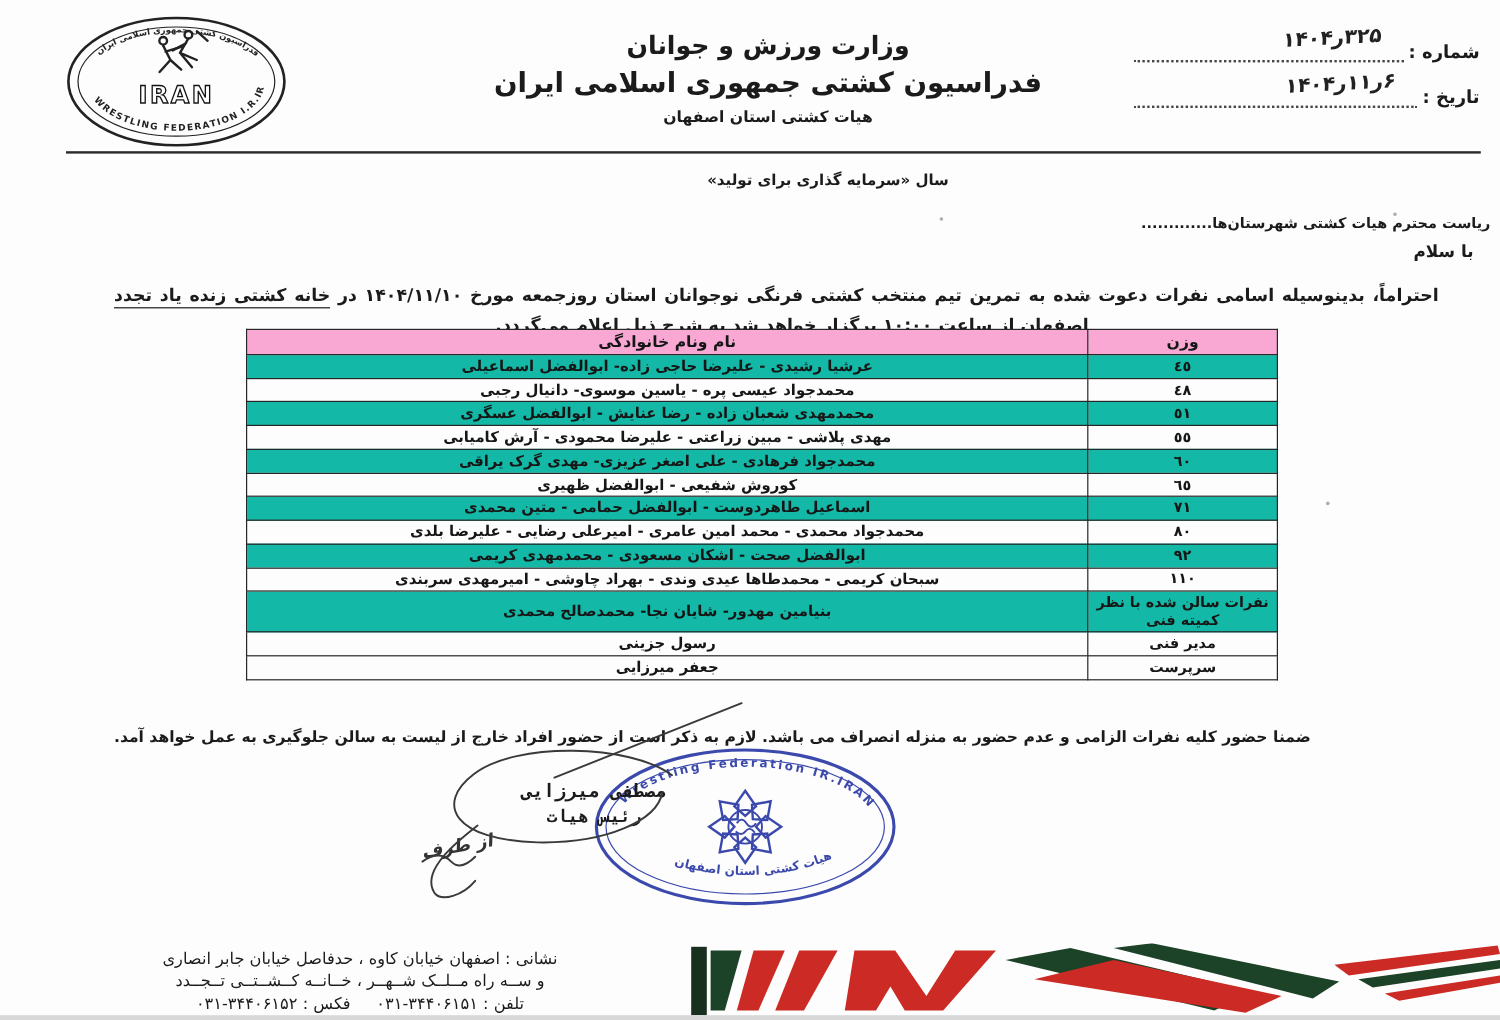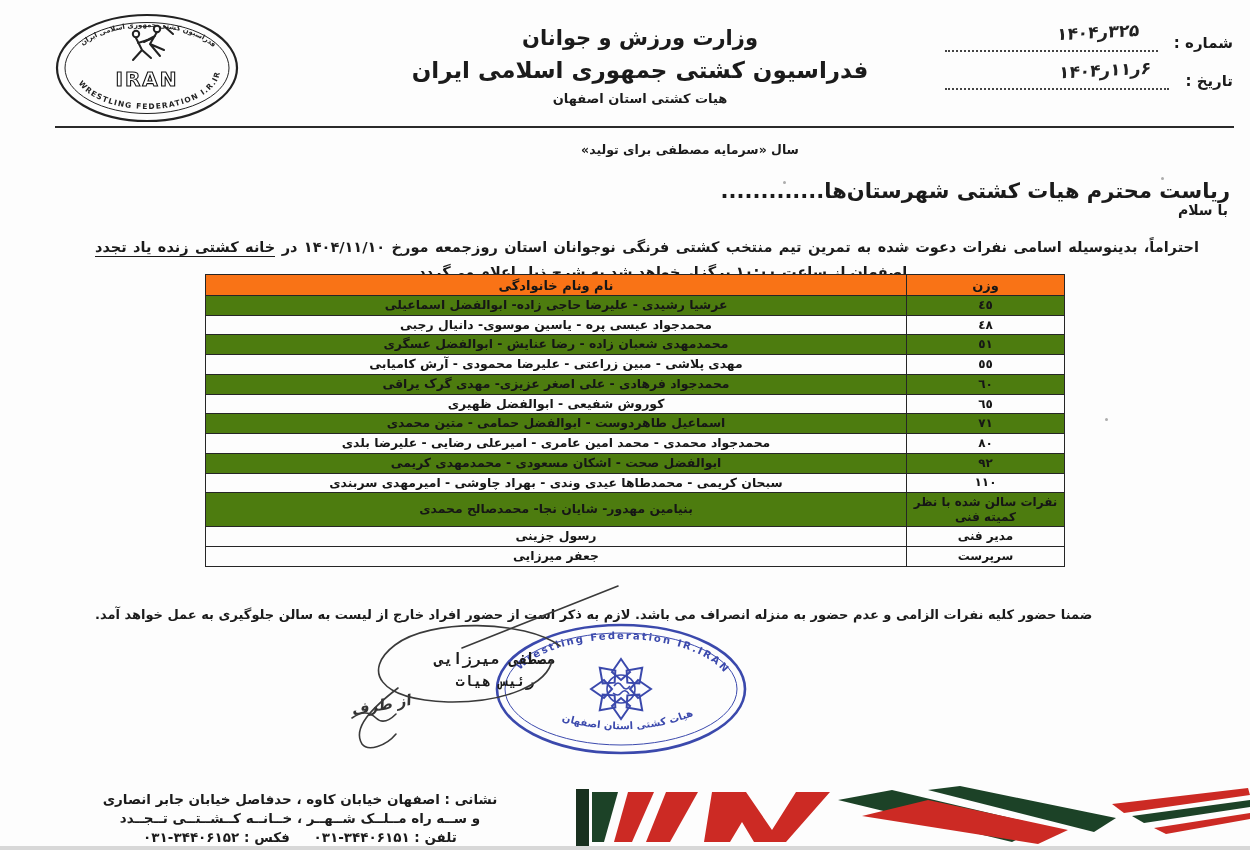--- a/index.html
+++ b/index.html
@@ -8,62 +8,62 @@
   [data-name]{box-sizing:border-box;}
 
   
   .logo{position:absolute;left:52px;top:12px;width:190px;height:112px;}
   .header-center{position:absolute;left:360px;top:26px;width:560px;text-align:center;direction:rtl;}
   .header-center .ministry{font-size:21px;font-weight:bold;}
   .header-center .federation{font-size:23px;font-weight:bold;margin-top:7px;}
   .header-center .board{font-size:13px;font-weight:bold;margin-top:8px;}
   .ref-block{position:absolute;left:945px;top:34px;width:288px;direction:rtl;font-weight:bold;}
   .ref-row{display:flex;align-items:flex-end;margin-bottom:20px;font-size:15px;position:relative;}
-  .ref-row .label{white-space:nowrap;margin-left:16px;}
+  .ref-row .label{white-space:nowrap;margin-left:4px;}
   .ref-row .dots{flex:1;border-bottom:2px dotted #444;height:14px;position:relative;}
   .handwritten{position:absolute;top:-16px;right:18px;font-size:17px;font-weight:bold;
                transform:rotate(-3deg) skewX(-8deg);letter-spacing:2px;color:#222;}
   .top-rule{position:absolute;left:55px;right:16px;top:126px;border-top:2px solid #2a2a2a;}
 
   
   .slogan{position:absolute;left:460px;top:142px;width:460px;text-align:center;direction:rtl;
           font-size:12.5px;font-weight:bold;}
-  .addressee{position:absolute;right:20px;top:179px;direction:rtl;font-size:21px;font-weight:bold;}
+  .addressee{position:absolute;right:8px;top:179px;direction:rtl;font-size:12px;font-weight:bold;}
   .salutation{position:absolute;right:22px;top:202px;direction:rtl;font-size:14px;font-weight:bold;}
   .body-par{position:absolute;right:25px;left:95px;top:220px;direction:rtl;font-size:14.5px;
             font-weight:600;line-height:25px;text-align:justify;text-align-last:center;text-indent:26px;}
   .u{border-bottom:1.6px solid #1b1b1b;padding-bottom:1px;}
 
   
   .roster{position:absolute;top:274px;left:205px;width:860px;border-collapse:collapse;
           direction:rtl;table-layout:fixed;}
   .roster th,.roster td{border:1.3px solid #262626;font-weight:bold;color:#161616;padding:1px 6px;}
-  .roster th{height:21px;font-size:13px;text-align:center;background:#f97316;}
+  .roster th{height:21px;font-size:13px;text-align:center;background:#f9a8d4;}
   .roster td{height:17px;font-size:12.4px;}
   .roster .col-w{width:158px;}
   .roster td.weight-cell{text-align:center;font-size:12px;line-height:1.25;}
   .roster td.name-cell{text-align:center;line-height:1.35;}
   .roster tr.align-right td.name-cell{}
-  .roster tr.shaded td{background:#4d7c0f;}
+  .roster tr.shaded td{background:#14b8a6;}
   .roster tr.tall td{height:34px;}
 
   
   .closing{position:absolute;right:25px;left:95px;top:590px;direction:rtl;font-size:13px;
            font-weight:600;line-height:24px;text-align:justify;text-align-last:left;z-index:2;}
   .sig-block{position:absolute;left:420px;top:650px;width:150px;text-align:center;direction:rtl;
              font-weight:bold;z-index:4;font-family:Liberation Mono, monospace;}
   .sig-name{font-size:15.5px;}
   .sig-title{font-size:14.5px;margin-top:4px;}
   .sig-note{position:absolute;left:352px;top:696px;font-size:15px;font-weight:bold;
             transform:rotate(-10deg) skewX(-12deg);color:#333;z-index:4;direction:rtl;}
   .stamp{position:absolute;left:490px;top:620px;width:262px;height:138px;z-index:3;opacity:.92;}
 
   
   .footer-address{position:absolute;left:26px;top:790px;width:548px;text-align:center;direction:rtl;
-                  font-size:13.5px;font-weight:bold;line-height:19px;}
+                  font-size:13.5px;font-weight:normal;line-height:19px;}
   .footer-address .stretch{letter-spacing:1px;}
   .footer-phone{direction:rtl;}
   .footer-phone .num{direction:ltr;unicode-bidi:isolate;}
   .ribbon-bar{position:absolute;left:576px;top:789px;width:13px;height:57px;background:#19301f;}
   .ribbon{position:absolute;left:592px;top:786px;width:658px;height:62px;}
   .footer-bottom-line{position:absolute;left:575px;right:0;top:847px;height:2px;background:#3a3a3a;}
   .page-edge{position:absolute;left:0;right:0;bottom:0;height:4px;background:#d8d8d8;}
 
   
   .speck{position:absolute;width:3px;height:3px;border-radius:50%;background:#8a8a8a;opacity:.7;}
@@ -114,21 +114,21 @@
     <div class="ref-row" data-name="letter-date-row">
       <span class="label" data-name="date-label">تاریخ :</span>
       <span class="dots" data-name="date-dotted-line">
         <span class="handwritten" data-name="date-handwritten-value">۶ر۱۱ر۱۴۰۴</span>
       </span>
     </div>
   </div>
 
   <div class="top-rule" data-name="header-divider"></div>
 
-  <div class="slogan" data-name="year-slogan">سال «سرمایه مصطفی برای تولید»</div>
+  <div class="slogan" data-name="year-slogan">سال «سرمایه گذاری برای تولید»</div>
 
   <div class="addressee" data-name="addressee-line">ریاست محترم هیات کشتی شهرستان‌ها.............</div>
   <div class="salutation" data-name="salutation">با سلام</div>
 
   <p class="body-par" data-name="body-paragraph"><span data-name="body-intro">احتراماً، بدینوسیله اسامی نفرات دعوت شده به تمرین تیم منتخب کشتی فرنگی نوجوانان استان روزجمعه مورخ ۱۴۰۴/۱۱/۱۰ در</span>
     <span class="u" data-name="body-underlined-venue">خانه کشتی زنده یاد تجدد اصفهان</span>
     <span data-name="body-mid">از ساعت</span>
     <span class="u" data-name="body-underlined-time">۱۰:۰۰</span>
     <span data-name="body-tail">برگزار خواهد شد به شرح ذیل اعلام می‌گردد.</span></p>
 

